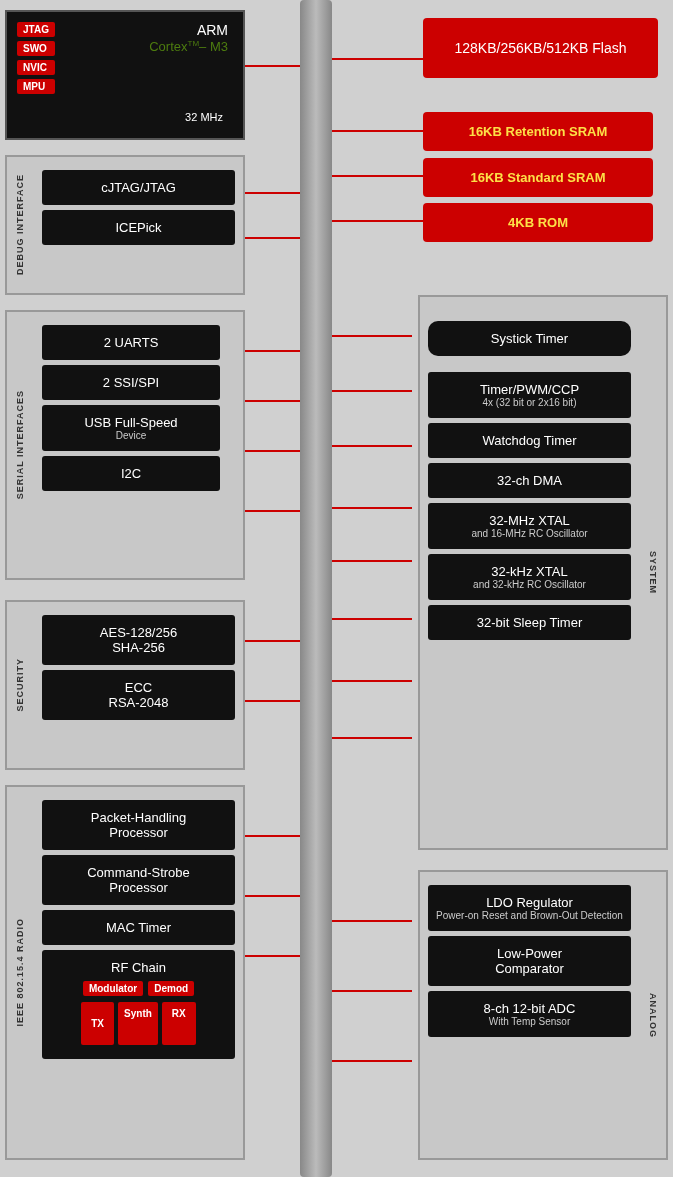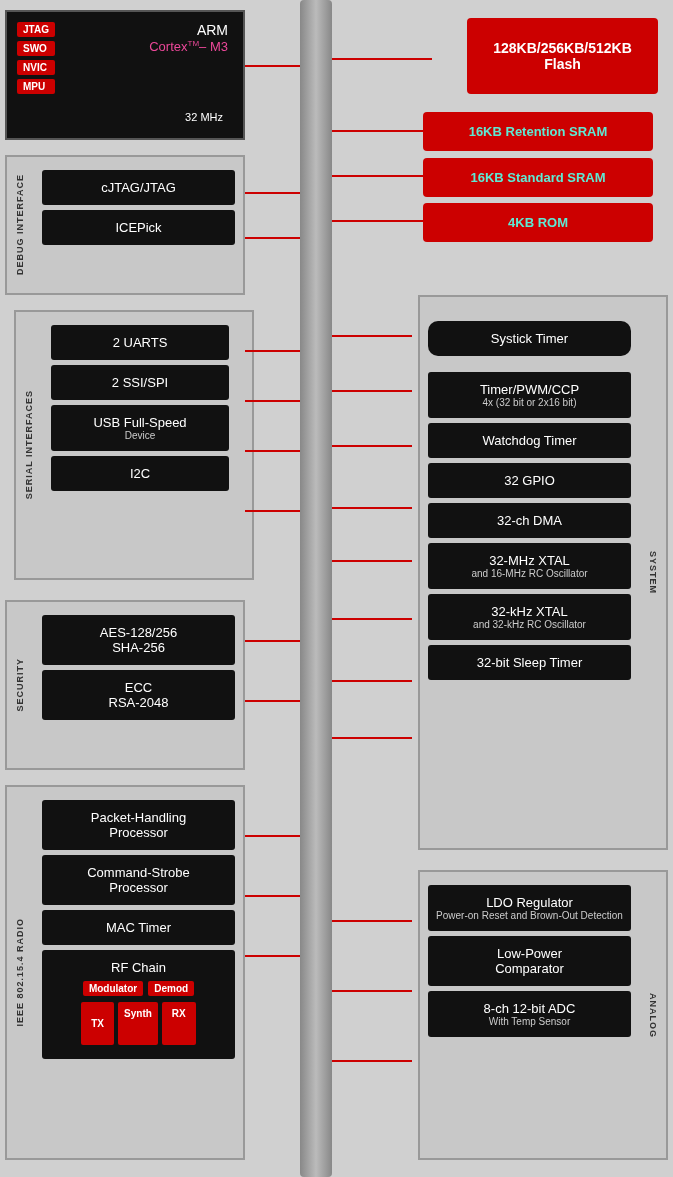--- a/index.html
+++ b/index.html
@@ -103,21 +103,21 @@
 
     .inner-box-sub {
       font-size: 10px;
       color: #ccc;
       display: block;
     }
 
     .memory-box {
       position: absolute;
       right: 20px;
-      color: #5eead4;
+      color: #fde047;
       text-align: center;
       padding: 12px 10px;
       font-size: 13px;
       font-weight: bold;
       border-radius: 4px;
       background: #cc0000;
       width: 230px;
       display: flex;
       align-items: center;
       justify-content: center;
@@ -145,39 +145,39 @@
 
   <div class="arm-section">
     <div class="arm-badges">
       <span class="badge">JTAG</span>
       <span class="badge">SWO</span>
       <span class="badge">NVIC</span>
       <span class="badge">MPU</span>
     </div>
     <div class="arm-title">
       <span style="color:white; font-size:14px;">ARM</span><br>
-      <span style="color:#ec4899; font-size:13px;margin-left:48px;">Cortex<sup>TM</sup><span>– M3</span></span>
+      <span style="color:#4d7c0f; font-size:13px;margin-left:48px;">Cortex<sup>TM</sup><span>– M3</span></span>
     </div>
     <div class="arm-freq">32 MHz</div>
   </div>
 
   <div class="connector-line" style="left:245px; top:65px; width:60px;"></div>
 
   <div class="debug-section" style="position:absolute; left:5px; top:155px; width:240px; background:#c8c8c8; border:2px solid #999; padding:8px 8px 8px 35px; min-height:140px;">
     <div style="position:absolute; left:8px; top:0; bottom:0; display:flex; align-items:center; justify-content:center;">
       <span style="writing-mode:vertical-rl; transform:rotate(180deg); color:#333; font-size:9px; font-weight:bold; letter-spacing:1px;">DEBUG INTERFACE</span>
     </div>
     <div class="inner-box" style="margin:5px 0;">cJTAG/JTAG</div>
     <div class="inner-box" style="margin:5px 0;">ICEPick</div>
   </div>
 
   <div class="connector-line" style="left:245px; top:192px; width:58px;"></div>
   <div class="connector-line" style="left:245px; top:237px; width:58px;"></div>
 
-  <div style="position:absolute; left:14px; top:310px; width:240px; background:#c8c8c8; border:2px solid #999; padding:8px 23px 8px 35px; min-height:270px;">
+  <div style="position:absolute; left:5px; top:310px; width:240px; background:#c8c8c8; border:2px solid #999; padding:8px 23px 8px 35px; min-height:270px;">
     <div style="position:absolute; left:8px; top:0; bottom:0; display:flex; align-items:center; justify-content:center;">
       <span style="writing-mode:vertical-rl; transform:rotate(180deg); color:#333; font-size:9px; font-weight:bold; letter-spacing:1px;">SERIAL INTERFACES</span>
     </div>
     <div class="inner-box" style="margin:5px 0;">2 UARTS</div>
     <div class="inner-box" style="margin:5px 0;">2 SSI/SPI</div>
     <div class="inner-box" style="margin:5px 0;">
       <span>USB Full-Speed</span>
       <span class="inner-box-sub">Device</span>
     </div>
     <div class="inner-box" style="margin:5px 0;">I2C</div>
@@ -218,21 +218,21 @@
         <span class="badge" style="padding:6px 6px;">Synth</span>
         <span class="badge" style="padding:6px 10px;">RX</span>
       </div>
     </div>
   </div>
 
   <div class="connector-line" style="left:245px; top:835px; width:58px;"></div>
   <div class="connector-line" style="left:245px; top:895px; width:58px;"></div>
   <div class="connector-line" style="left:245px; top:955px; width:58px;"></div>
 
-  <div style="position:absolute; right:15px; top:18px; width:191px; background:#cc0000; color:white; text-align:center; padding:22px 10px; font-size:14px; font-weight:bold; border-radius:4px;">
+  <div style="position:absolute; right:15px; top:18px; width:235px; background:#cc0000; color:white; text-align:center; padding:22px 10px; font-size:14px; font-weight:normal; border-radius:4px;">
     <span>128KB/256KB/512KB Flash</span>
   </div>
 
   <div class="memory-box" style="top:112px;">
     <span>16KB Retention SRAM</span>
   </div>
 
   <div class="memory-box" style="top:158px;">
     <span>16KB Standard SRAM</span>
   </div>
@@ -250,21 +250,20 @@
     <div style="position:absolute; right:8px; top:0; bottom:0; display:flex; align-items:center; justify-content:center;">
       <span style="writing-mode:vertical-rl; color:#333; font-size:9px; font-weight:bold; letter-spacing:1px;">SYSTEM</span>
     </div>
 
     <div class="inner-box" style="margin:16px 0;border-radius:10px;">Systick Timer</div>
     <div class="inner-box" style="margin:5px 0;">
       <span>Timer/PWM/CCP</span>
       <span class="inner-box-sub">4x (32 bit or 2x16 bit)</span>
     </div>
     <div class="inner-box" style="margin:5px 0;">Watchdog Timer</div>
-    <div class="inner-box" style="margin:5px 0;">32 GPIO</div>
     <div class="inner-box" style="margin:5px 0;">32-ch DMA</div>
     <div class="inner-box" style="margin:5px 0;">
       <span>32-MHz XTAL</span>
       <span class="inner-box-sub">and 16-MHz RC Oscillator</span>
     </div>
     <div class="inner-box" style="margin:5px 0;">
       <span>32-kHz XTAL</span>
       <span class="inner-box-sub">and 32-kHz RC Oscillator</span>
     </div>
     <div class="inner-box" style="margin:5px 0;">32-bit Sleep Timer</div>

